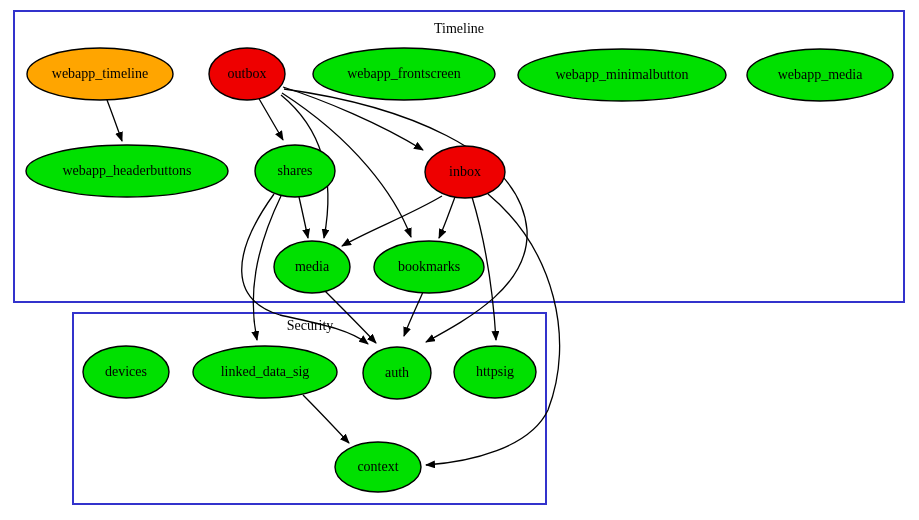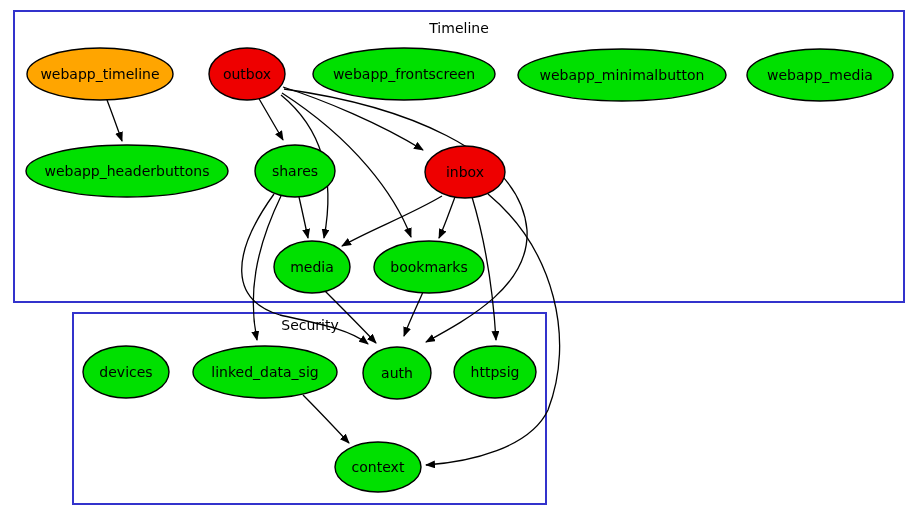--- a/index.html
+++ b/index.html
@@ -7,20 +7,21 @@
     padding: 0;
     background: #ffffff;
     font-family: "DejaVu Sans", "Liberation Sans", sans-serif;
   }
   .canvas {
     position: relative;
     width: 919px;
     height: 520px;
     background: #ffffff;
     overflow: hidden;
+    font-family: Liberation Serif, serif;
   }
   svg { display: block; }
   .cluster-rect {
     fill: none;
     stroke-width: 2px;
   }
   .cluster-label {
     font-size: 14px;
     fill: #000000;
     text-anchor: middle;

